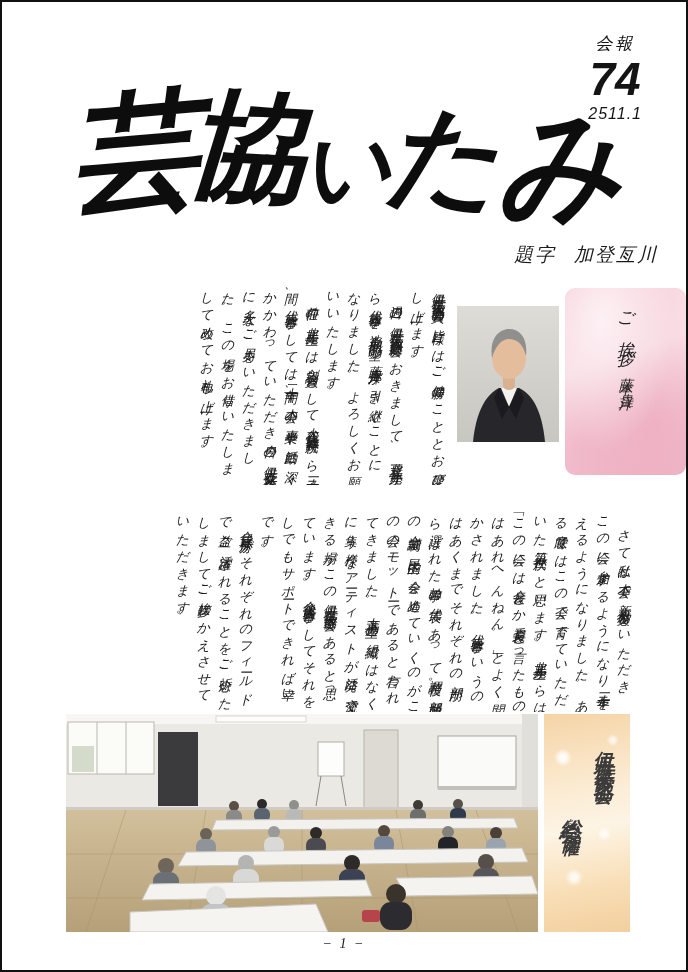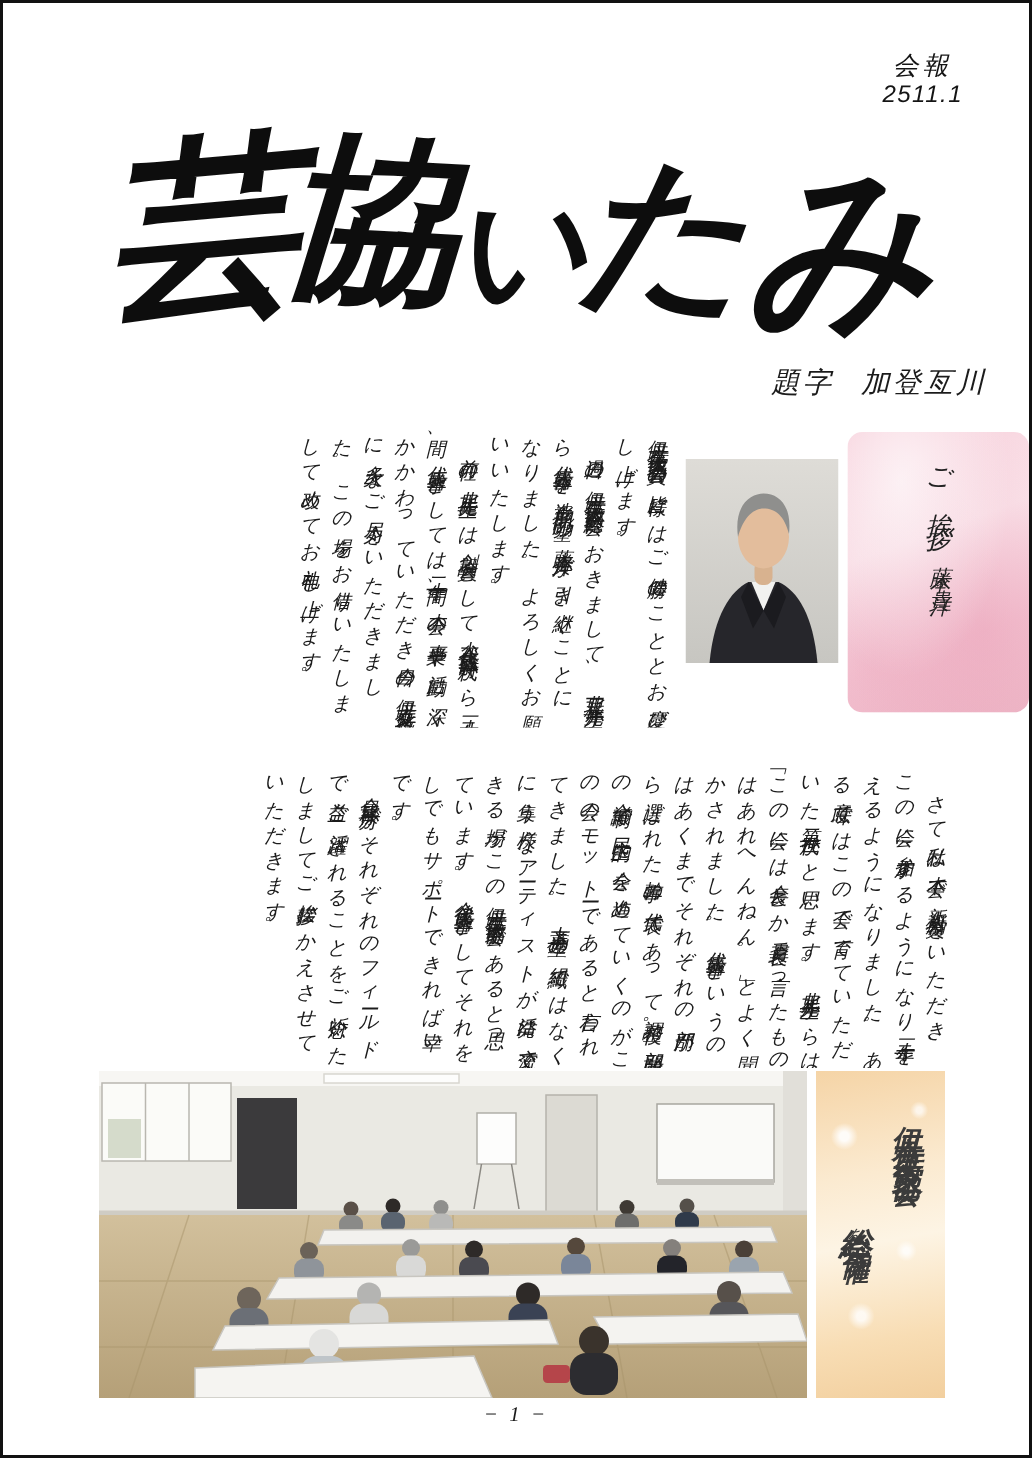--- a/index.html
+++ b/index.html
@@ -77,20 +77,21 @@
   .page-number { position:absolute; top:934px; left:0; width:100%; text-align:center;
                  font-size:14px; letter-spacing:2px; }
 </style>
 </head>
 <body>
 
 <div class="page">
 
   <div class="issue">
     <div class="issue-label">会報</div>
+    <div class="issue-number">74</div>
     <div class="issue-date">2511.1</div>
   </div>
 
   <div class="masthead">
     <span class="mc0">芸</span>
     <span class="mc1">協</span>
     <span class="mc2">い</span>
     <span class="mc3">た</span>
     <span class="mc4">み</span>
   </div>

